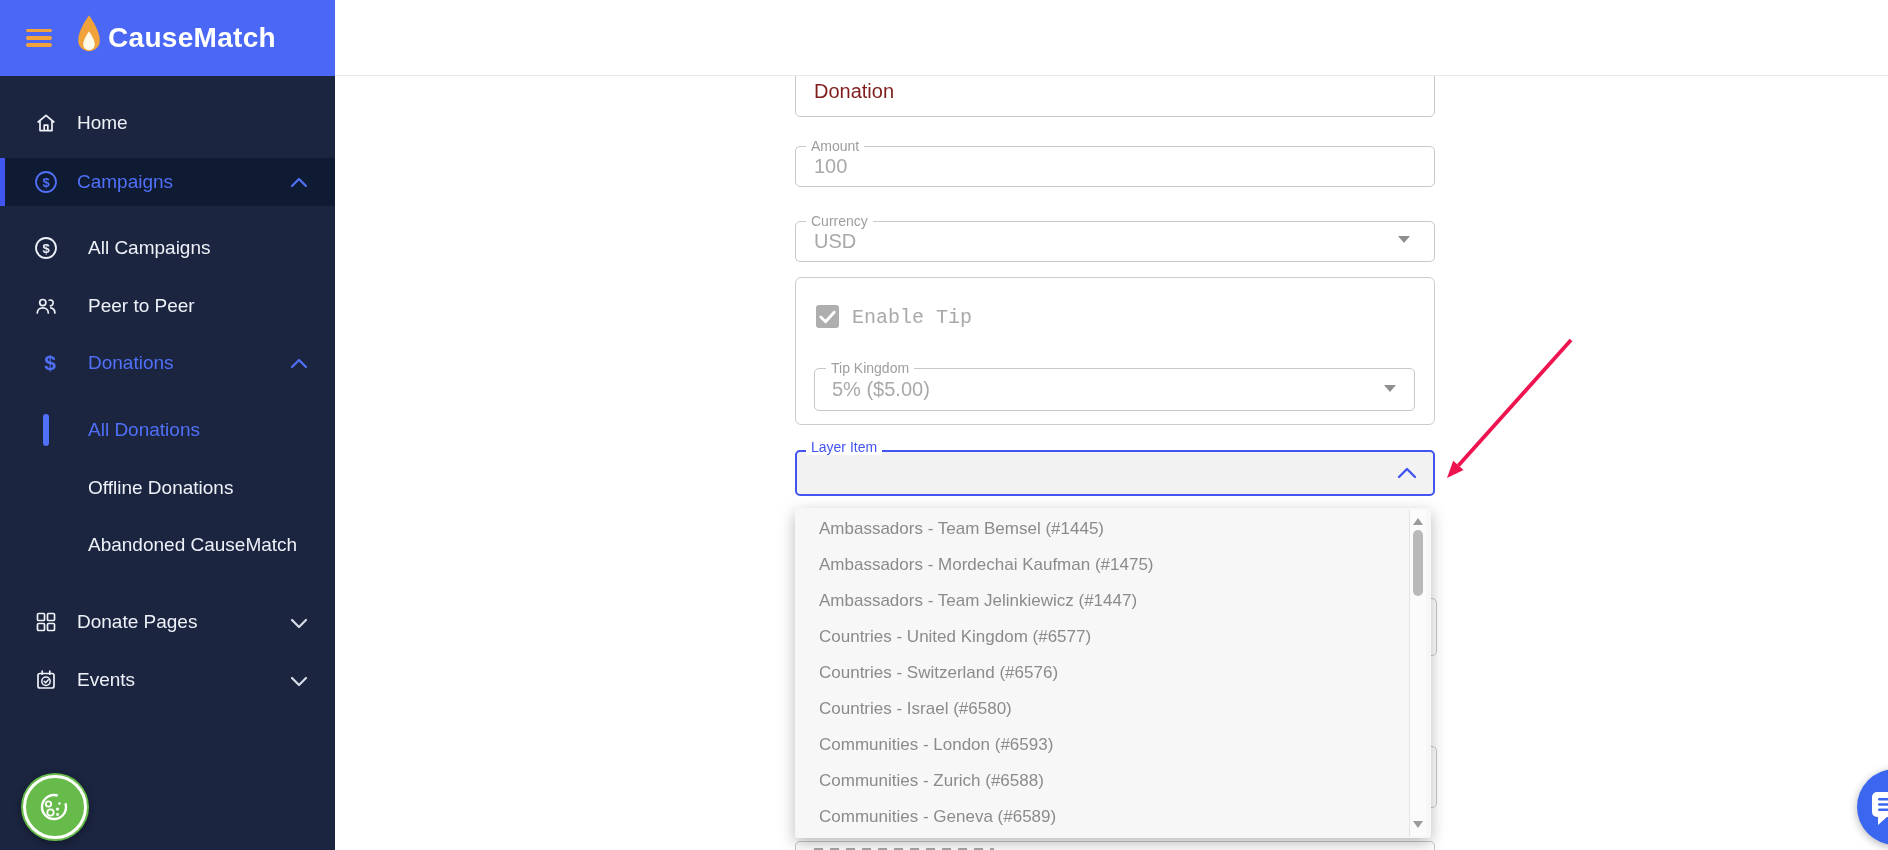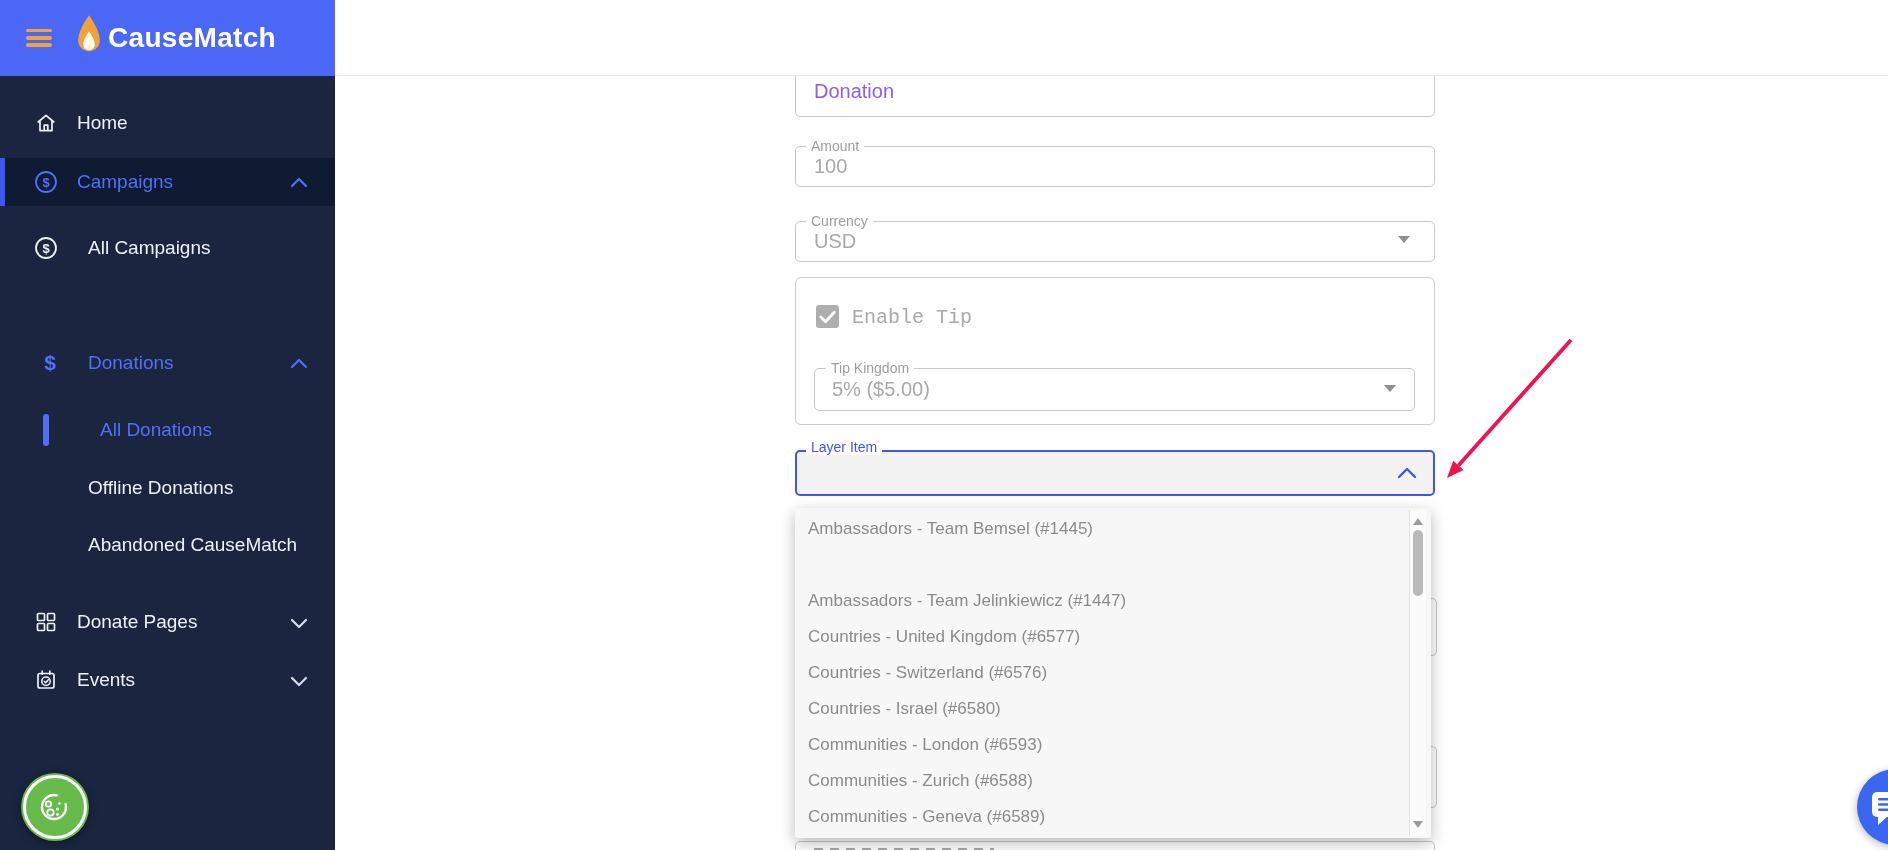--- a/index.html
+++ b/index.html
@@ -39,21 +39,21 @@
       border-right:6px solid transparent;border-top:7px solid #8f8f8f;}
   .tipgroup{position:absolute;left:795px;top:277px;width:638px;height:146px;
       border:1px solid #cccccc;border-radius:6px;background:#fff;}
   .checkbox{position:absolute;left:816px;top:305px;width:23px;height:23px;background:#aeaeae;
       border-radius:3px;cursor:pointer;}
   .layeritem{position:absolute;left:795px;top:450px;width:636px;height:42px;
       border:2px solid #4355f0;border-radius:5px;background:#f2f2f2;cursor:pointer;z-index:3;}
   
   .panel{position:absolute;left:795px;top:508px;width:636px;height:330px;background:#f7f7f7;
       border-radius:3px;box-shadow:0 5px 16px rgba(0,0,0,.28);z-index:6;}
-  .opt{position:absolute;left:7px;width:600px;height:36px;line-height:36px;padding-left:6px;
+  .opt{position:absolute;left:0;width:600px;height:36px;line-height:36px;padding-left:24px;
       font-size:17px;color:#8b8b8b;cursor:pointer;white-space:nowrap;overflow:hidden;}
   .sbar{position:absolute;left:614px;top:2px;width:16px;height:326px;background:#fbfbfb;
       border-left:1px solid #e3e3e3;}
   .sb-thumb{position:absolute;left:3px;top:20px;width:10px;height:66px;background:#b9b9b9;border-radius:5px;cursor:pointer;}
   .sb-up{position:absolute;left:3px;top:8px;width:0;height:0;border-left:5px solid transparent;
       border-right:5px solid transparent;border-bottom:7px solid #9b9b9b;cursor:pointer;}
   .sb-down{position:absolute;left:3px;bottom:8px;width:0;height:0;border-left:5px solid transparent;
       border-right:5px solid transparent;border-top:7px solid #9b9b9b;cursor:pointer;}
   .sliver{position:absolute;left:1421px;width:14px;background:#fff;border:1px solid #c9c9c9;
       border-radius:5px;z-index:4;}
@@ -124,34 +124,42 @@
     </div>
 
     <div class="nav-row" style="top:148px;">
       <svg class="nav-icon" viewBox="0 0 24 24">
         <circle cx="12" cy="12" r="10" stroke="#eef1f8" stroke-width="1.8" fill="none"></circle>
         <text x="12" y="16.8" font-size="13" font-weight="bold" text-anchor="middle" fill="#eef1f8">$</text>
       </svg>
       <span class="nav-label" style="left:88px;">All Campaigns</span>
     </div>
 
+    <div class="nav-row" style="top:206px;">
+      <svg class="nav-icon" viewBox="0 0 24 24">
+        <circle cx="8.8" cy="8.6" r="3.1" stroke="#eef1f8" stroke-width="1.7" fill="none"></circle>
+        <path d="M3.3 19 c0-3.4 2.7-5.2 5.5-5.2 s5.5 1.8 5.5 5.2" stroke="#eef1f8" stroke-width="1.7" fill="none" stroke-linecap="round"></path>
+        <path d="M15.2 6.2 a2.9 2.9 0 1 1 1.2 5.6 M16.8 13.9 c2.5 .5 4.1 2.2 4.1 5.1" stroke="#eef1f8" stroke-width="1.7" fill="none" stroke-linecap="round"></path>
+      </svg>
+      <span class="nav-label" style="left:88px;">Peer to Peer</span>
+    </div>
 
     <div class="nav-row" style="top:263px;">
       <svg class="nav-icon" style="left:38px;" viewBox="0 0 24 24">
         <text x="12" y="19" font-size="21" font-weight="bold" text-anchor="middle" fill="#5070f8">$</text>
       </svg>
       <span class="nav-label blue" style="left:88px;">Donations</span>
       <svg class="nav-chevron" viewBox="0 0 22 22">
         <polyline points="4,14 11,7 18,14" stroke="#5070f8" stroke-width="2.2" fill="none" stroke-linecap="round" stroke-linejoin="round"></polyline>
       </svg>
     </div>
 
     <div class="nav-row" style="top:330px;">
       <div class="sel-bar"></div>
-      <span class="nav-label blue" style="left:100px;">All Donations</span>
+      <span class="nav-label blue" style="left:88px;">All Donations</span>
     </div>
 
     <div class="nav-row" style="top:388px;">
       <span class="nav-label" style="left:88px;">Offline Donations</span>
     </div>
 
     <div class="nav-row" style="top:445px;">
       <span class="nav-label" style="left:88px;">Abandoned CauseMatch</span>
     </div>
 
@@ -176,21 +184,21 @@
         <rect x="13.5" y="13.5" width="7" height="7" rx="1" stroke="#eef1f8" stroke-width="1.7" fill="none"></rect>
       </svg>
       <span class="nav-label" style="left:77px;">Donate Pages</span>
       <svg class="nav-chevron" viewBox="0 0 22 22">
         <polyline points="4,8 11,15 18,8" stroke="#d8dce8" stroke-width="2.2" fill="none" stroke-linecap="round" stroke-linejoin="round"></polyline>
       </svg>
     </div>
   </div>
 
   <div class="field" style="top:30px;height:85px;z-index:1;"></div>
-  <div class="fvalue" style="left:814px;top:80px;color:#8b5cf6;z-index:2;">Donation</div>
+  <div class="fvalue" style="left:814px;top:80px;color:#7f1d1d;z-index:2;">Donation</div>
 
   <div class="flabel" style="left:806px;top:138px;">Amount</div>
   <div class="field" style="top:146px;height:39px;"></div>
   <div class="fvalue" style="left:814px;top:155px;">100</div>
 
   <div class="flabel" style="left:806px;top:213px;">Currency</div>
   <div class="field" style="top:221px;height:39px;"></div>
   <div class="fvalue" style="left:814px;top:230px;">USD</div>
   <div class="sel-caret" style="left:1398px;top:236px;"></div>
 
@@ -215,20 +223,21 @@
 
   <div class="sliver" style="top:598px;height:56px;"></div>
   <div class="sliver" style="top:746px;height:60px;"></div>
 
   <div class="cutfield">
     <div class="cut-text"></div>
   </div>
 
   <div class="panel">
     <div class="opt" style="top:3px;">Ambassadors - Team Bemsel (#1445)</div>
+    <div class="opt" style="top:39px;">Ambassadors - Mordechai Kaufman (#1475)</div>
     <div class="opt" style="top:75px;">Ambassadors - Team Jelinkiewicz (#1447)</div>
     <div class="opt" style="top:111px;">Countries - United Kingdom (#6577)</div>
     <div class="opt" style="top:147px;">Countries - Switzerland (#6576)</div>
     <div class="opt" style="top:183px;">Countries - Israel (#6580)</div>
     <div class="opt" style="top:219px;">Communities - London (#6593)</div>
     <div class="opt" style="top:255px;">Communities - Zurich (#6588)</div>
     <div class="opt" style="top:291px;">Communities - Geneva (#6589)</div>
     <div class="sbar">
       <div class="sb-up"></div>
       <div class="sb-thumb"></div>

